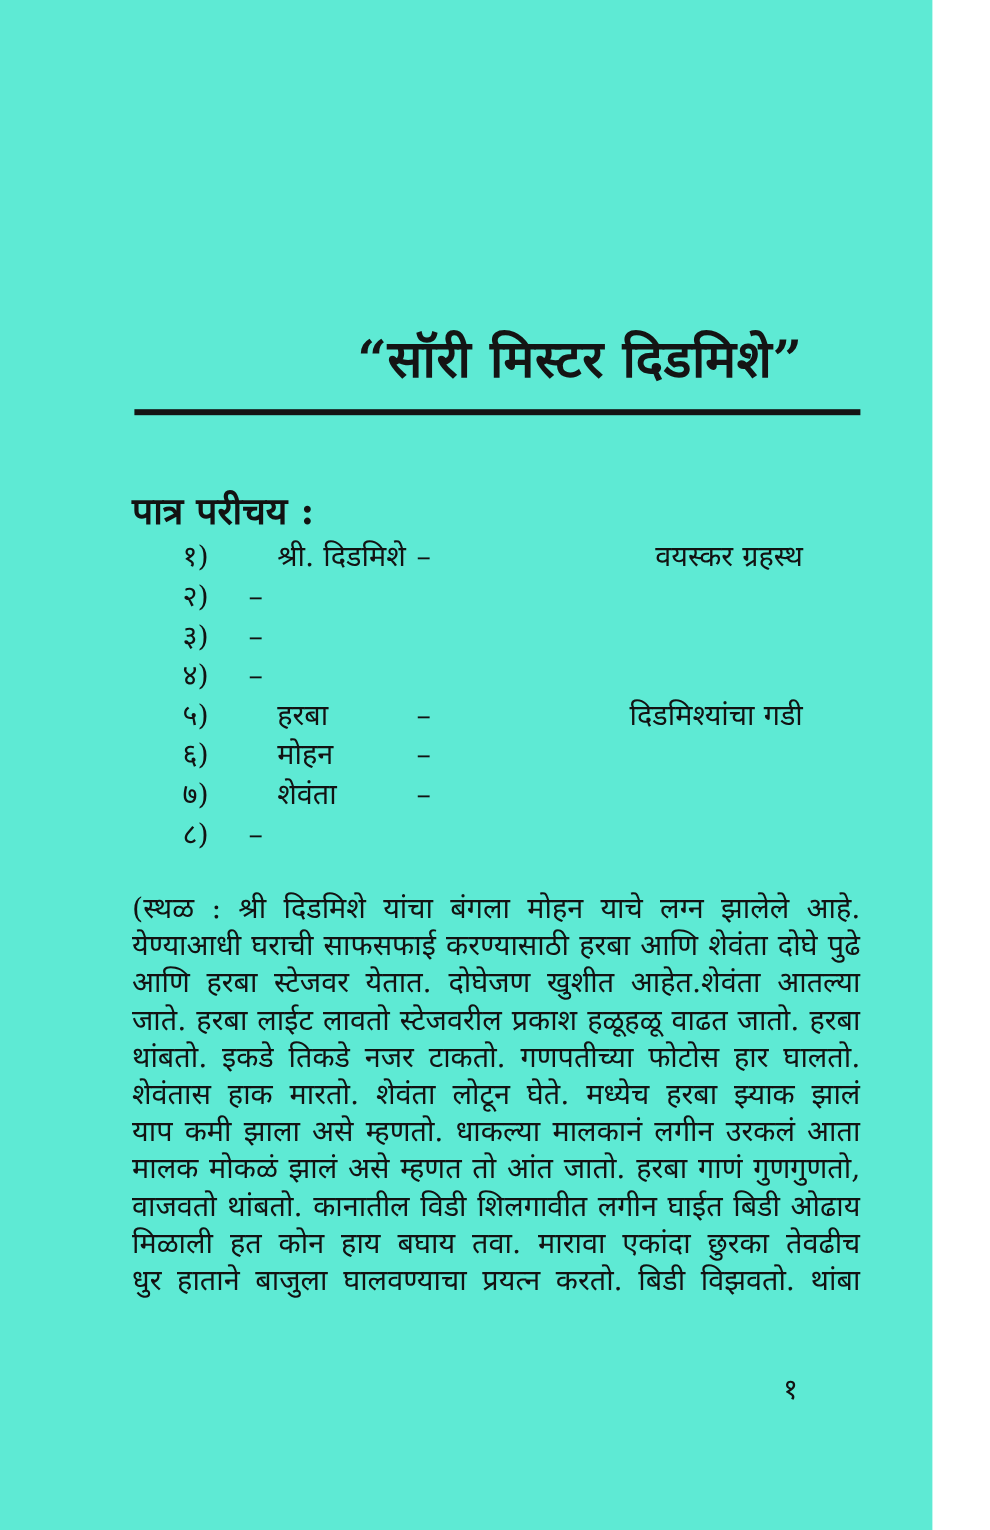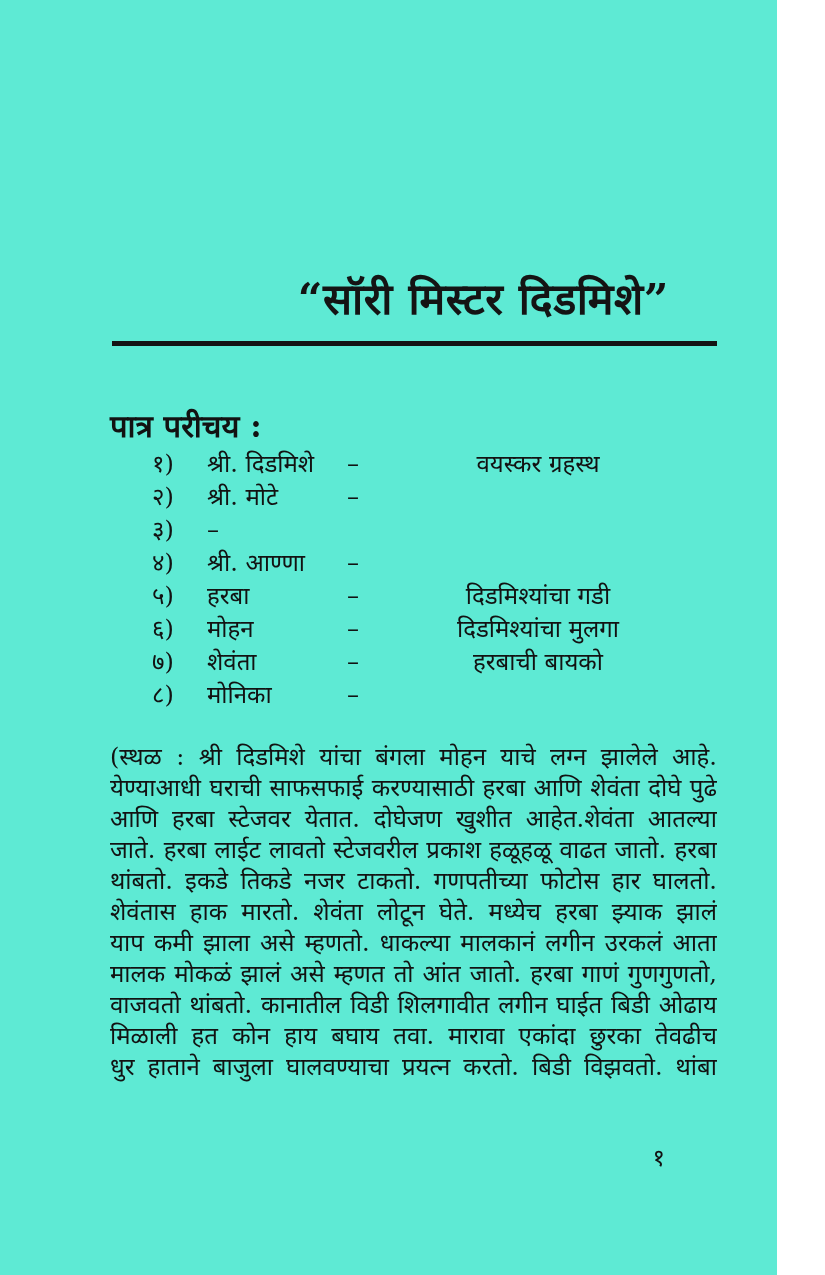--- a/index.html
+++ b/index.html
@@ -51,23 +51,23 @@
   }
   .cast-row {
     display: grid;
     grid-template-columns: 55px 140px 60px 1fr;
     height: 33px;
     line-height: 33px;
     font-size: 24px;
     align-items: baseline;
   }
   .cast-num   { text-align: left; }
-  .cast-name  { text-align: left; }
+  .cast-name  { text-align: left; margin-left: 24px; }
   .cast-dash  { text-align: left; }
-  .cast-desc  { text-align: center; }
+  .cast-desc  { text-align: right; }
   .stage-directions {
     position: absolute;
     top: 742px;
     left: 110px;
     width: 607px;
     font-size: 24px;
   }
   .stage-line {
     height: 31px;
     line-height: 31px;
@@ -94,53 +94,48 @@
 
   <div class="cast-list">
     <div class="cast-row">
       <span class="cast-num">१)</span>
       <span class="cast-name">श्री. दिडमिशे</span>
       <span class="cast-dash">–</span>
       <span class="cast-desc">वयस्कर ग्रहस्थ</span>
     </div>
     <div class="cast-row">
       <span class="cast-num">२)</span>
-      <span class="cast-name">श्री. मोटे</span>
       <span class="cast-dash">–</span>
     </div>
     <div class="cast-row">
       <span class="cast-num">३)</span>
       <span class="cast-dash">–</span>
     </div>
     <div class="cast-row">
       <span class="cast-num">४)</span>
-      <span class="cast-name">श्री. आण्णा</span>
       <span class="cast-dash">–</span>
     </div>
     <div class="cast-row">
       <span class="cast-num">५)</span>
       <span class="cast-name">हरबा</span>
       <span class="cast-dash">–</span>
       <span class="cast-desc">दिडमिश्यांचा गडी</span>
     </div>
     <div class="cast-row">
       <span class="cast-num">६)</span>
       <span class="cast-name">मोहन</span>
       <span class="cast-dash">–</span>
-      <span class="cast-desc">दिडमिश्यांचा मुलगा</span>
     </div>
     <div class="cast-row">
       <span class="cast-num">७)</span>
       <span class="cast-name">शेवंता</span>
       <span class="cast-dash">–</span>
-      <span class="cast-desc">हरबाची बायको</span>
     </div>
     <div class="cast-row">
       <span class="cast-num">८)</span>
-      <span class="cast-name">मोनिका</span>
       <span class="cast-dash">–</span>
     </div>
   </div>
 
   <div class="stage-directions">
     <div class="stage-line">(स्थळ : श्री दिडमिशे यांचा बंगला मोहन याचे लग्न झालेले आहे. सर्वजण घरी</div>
     <div class="stage-line">येण्याआधी घराची साफसफाई करण्यासाठी हरबा आणि शेवंता दोघे पुढे येतात.</div>
     <div class="stage-line">आणि हरबा स्टेजवर येतात. दोघेजण खुशीत आहेत.शेवंता आतल्या खोलीत</div>
     <div class="stage-line">जाते. हरबा लाईट लावतो स्टेजवरील प्रकाश हळूहळू वाढत जातो. हरबा क्षणभर</div>
     <div class="stage-line">थांबतो. इकडे तिकडे नजर टाकतो. गणपतीच्या फोटोस हार घालतो. तोरण बांधतो.</div>

